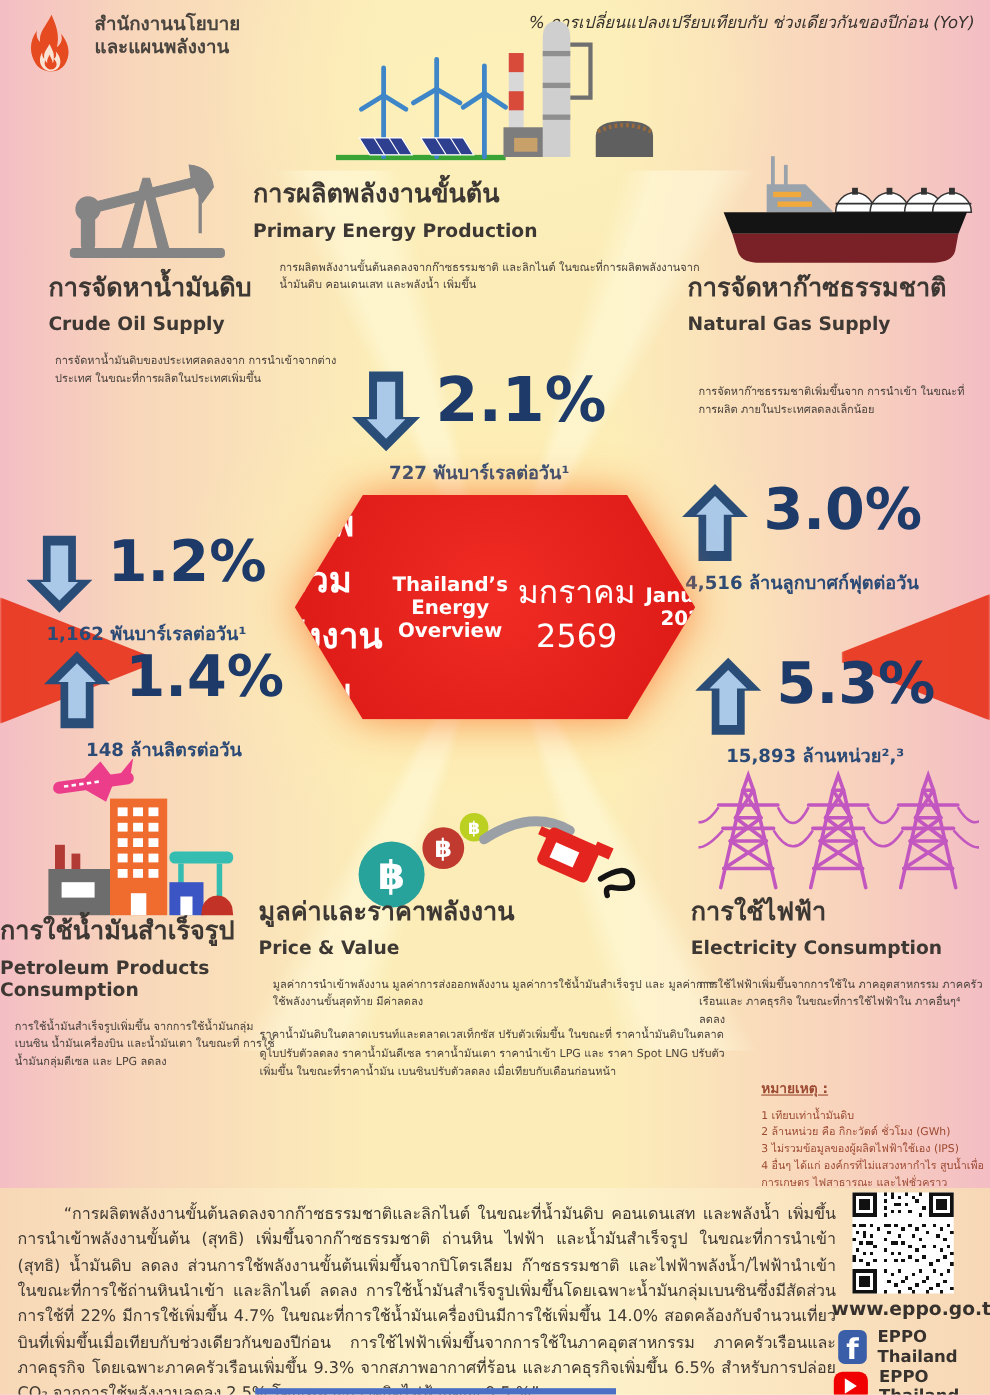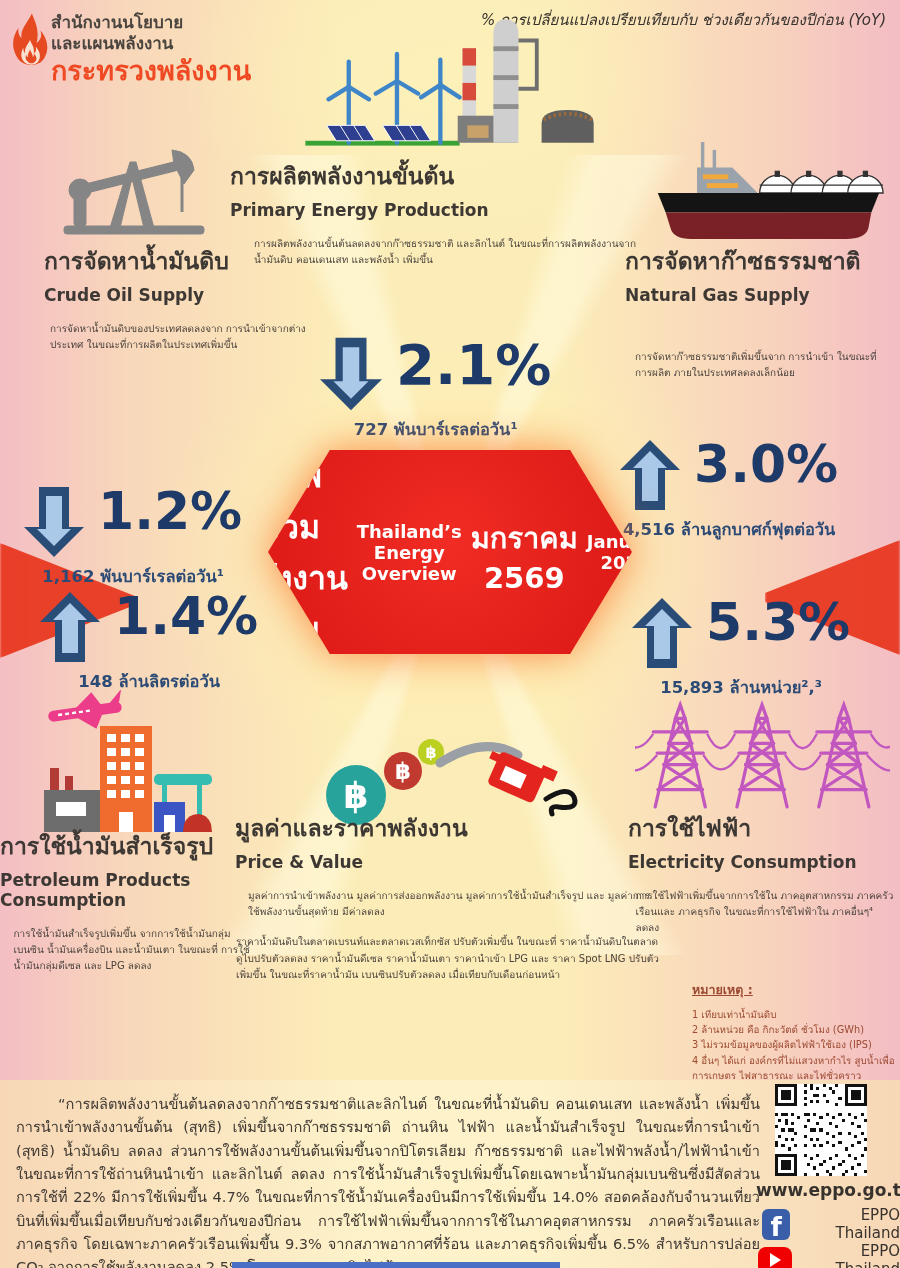--- a/index.html
+++ b/index.html
@@ -12,53 +12,53 @@
   .rays{position:absolute;left:50px;top:155px;width:800px;height:800px;pointer-events:none;
     background:conic-gradient(from 0deg at 50% 50%,
       transparent 0 16deg, rgba(255,252,225,.5) 20deg 27deg, transparent 31deg 149deg,
       rgba(255,252,225,.5) 153deg 160deg, transparent 164deg 196deg,
       rgba(255,252,225,.5) 200deg 207deg, transparent 211deg 333deg,
       rgba(255,252,225,.5) 337deg 344deg, transparent 348deg);}
   .ribbon{position:absolute;width:135px;height:115px;background:#e8351d;filter:blur(1px);opacity:.92;}
   .ribbon.left{left:0;top:543px;clip-path:polygon(0 0,100% 46%,100% 54%,0 100%);}
   .ribbon.right{right:0;top:540px;clip-path:polygon(100% 0,0 46%,0 54%,100% 100%);}
   .abs{position:absolute;}
-  .logo{position:absolute;left:11px;top:10px;display:flex;gap:2px;}
+  .logo{position:absolute;left:26px;top:10px;display:flex;gap:22px;}
   .logo-text{padding-top:2px;line-height:1.25;}
   .logo-text .l{font-size:17px;font-weight:700;color:#4a443f;}
   .logo-text .ministry{font-size:27px;font-weight:700;color:#ef4a23;line-height:1.15;}
   .yoy{position:absolute;right:14px;top:8px;font-size:15px;font-style:italic;color:#37322e;}
   .sec{position:absolute;text-align:left;color:#433d38;}
   .sec .t-th{font-size:23px;font-weight:700;color:#3d3833;}
   .sec .t-en{font-size:17px;font-weight:600;color:#3d3833;margin-top:6px;}
   .sec .desc{font-size:10px;line-height:1.62;color:#4a433d;margin:16px auto 0;}
   .stat{position:absolute;display:grid;grid-template-columns:auto auto;column-gap:14px;align-items:center;}
   .stat .arrow{grid-row:1/3;line-height:0;}
   .stat .arrow.down svg{transform:scaleY(-1);}
   .stat .pct{grid-column:2;font-size:52px;font-weight:700;color:#1d3a68;line-height:1.02;}
   .stat .pct.big{font-size:56px;}
   .stat .unit{grid-column:1/3;text-align:center;font-size:16.5px;font-weight:600;color:#2b4a75;margin-top:4px;white-space:nowrap;}
   .hex-wrap{position:absolute;left:268px;top:450px;width:364px;height:204px;filter:drop-shadow(0 0 20px rgba(250,120,50,.85));}
   .hex{width:100%;height:100%;clip-path:polygon(17% 0%,83% 0%,100% 50%,83% 100%,17% 100%,0% 50%);
     background:radial-gradient(circle at 50% 45%,#f02c24,#e01c19 78%);
     display:flex;flex-direction:row;align-items:center;justify-content:center;gap:9px;color:#fff;text-align:center;}
   .hex .h-th{font-size:32px;font-weight:700;}
   .hex .h-en{font-size:18px;font-weight:600;}
-  .hex .m-th{font-size:29px;font-weight:700;margin-top:6px;}
+  .hex .m-th{font-size:29px;font-weight:400;margin-top:6px;}
   .hex .m-en{font-size:18px;font-weight:600;}
   .notes{position:absolute;left:692px;top:980px;width:208px;text-align:left;color:#9c4a32;}
   .notes .nh{font-size:12.5px;font-weight:700;text-decoration:underline;margin-bottom:7px;}
   .notes .ni{font-size:9.8px;line-height:1.55;}
   .footer{position:absolute;left:0;top:1080px;width:900px;height:188px;
     background:linear-gradient(90deg,#f7d7b6 0%,#fdf2ca 40%,#fdf2ca 60%,#f7d7b6 100%);}
   .quote{position:absolute;left:16px;top:12px;width:744px;font-size:14.6px;line-height:1.6;color:#3f3933;text-align:justify;text-indent:42px;}
   .qr{position:absolute;left:775px;top:4px;width:92px;height:92px;}
   .site{position:absolute;left:756px;top:100px;width:136px;text-align:center;font-size:17px;font-weight:700;color:#37322d;}
   .social{position:absolute;display:flex;align-items:center;gap:10px;}
-  .social .lbl{font-size:15px;font-weight:400;color:#37322d;text-align:right;}
+  .social .lbl{font-size:15px;font-weight:700;color:#37322d;}
   .fb-icon{width:31px;height:31px;border-radius:6px;background:#3b5ea8;color:#fff;display:flex;align-items:flex-end;justify-content:center;font-size:26px;font-weight:700;line-height:.95;overflow:hidden;}
   .yt-icon{width:38px;height:27px;border-radius:8px;background:#f00000;display:flex;align-items:center;justify-content:center;}
   .yt-icon .tri{width:0;height:0;border-left:11px solid #fff;border-top:7px solid transparent;border-bottom:7px solid transparent;}
   .bottom-bar{position:absolute;left:232px;top:1262px;width:328px;height:6px;background:#4a6fc4;}
   svg text{font-family:"DejaVu Sans","Liberation Sans",sans-serif;}
 </style>
 </head>
 <body>
 
 <div class="page">
@@ -83,21 +83,20 @@
 
   <div class="logo">
     <svg width="38" height="64" viewBox="0 0 40 64">
       <path d="M22 2 C16 14 10 18 11 28 C8 25 7 21 8 17 C1 27 0 38 7 49 C13 58 29 59 35 49 C41 39 38 28 31 20 C33 26 31 30 27 33 C30 20 26 12 22 2 Z" fill="#e54a21"></path>
       <path d="M20 30 C17 36 14 38 15 44 C13 42 13 40 13 38 C10 43 10 49 14 53 C18 57 26 57 29 52 C32 47 30 41 26 37 C27 41 26 43 24 44 C25 38 22 35 20 30 Z" fill="#fbe3d4"></path>
       <path d="M20 40 C19 43 17 45 18 48 C16 47 16 46 16 45 C15 48 15 51 18 53 C20 55 24 55 26 52 C28 49 26 46 24 44 C24 46 24 47 23 48 C23 45 21 43 20 40 Z" fill="#e54a21"></path>
     </svg>
     <div class="logo-text">
       <div class="l">สำนักงานนโยบาย</div>
       <div class="l">และแผนพลังงาน</div>
-      <div class="ministry">กระทรวงพลังงาน</div>
     </div>
   </div>
   <div class="yoy">% การเปลี่ยนแปลงเปรียบเทียบกับ ช่วงเดียวกันของปีก่อน (YoY)</div>
 
   <svg class="abs" style="left:305px;top:0;" width="290" height="162" viewBox="0 0 300 168">
     <rect x="0" y="146" width="160" height="5" fill="#3aa335"></rect>
     <g stroke="#3f86c8" stroke-width="4.5" stroke-linecap="round">
       <line x1="45" y1="90" x2="45" y2="148"></line>
         <line x1="95" y1="84" x2="95" y2="148"></line>
         <line x1="140" y1="88" x2="140" y2="148"></line>

